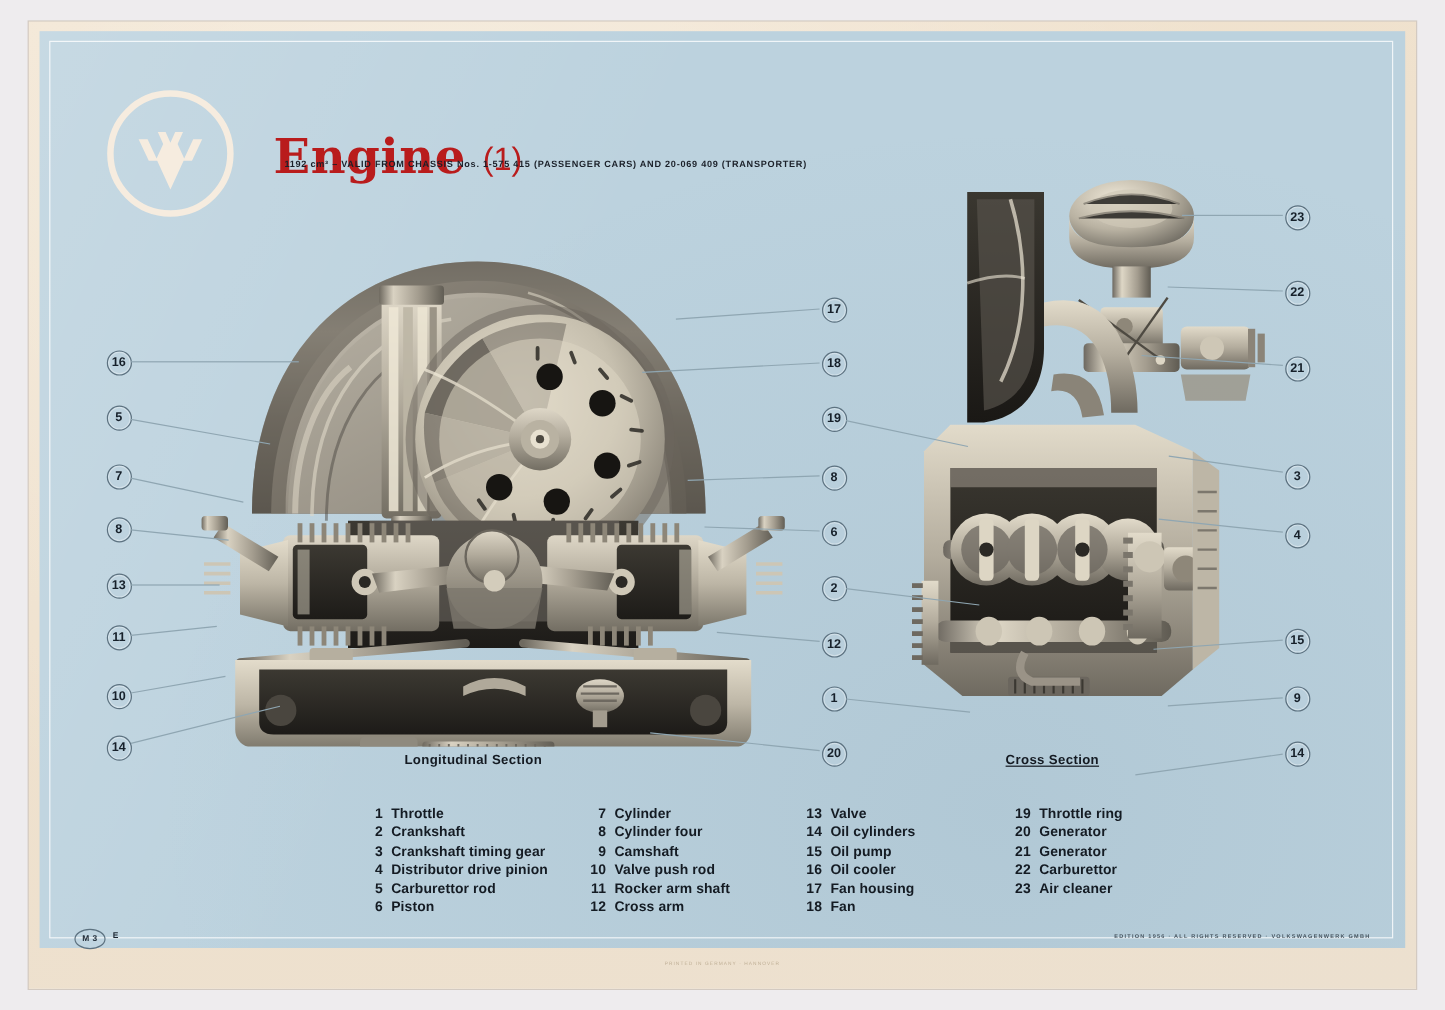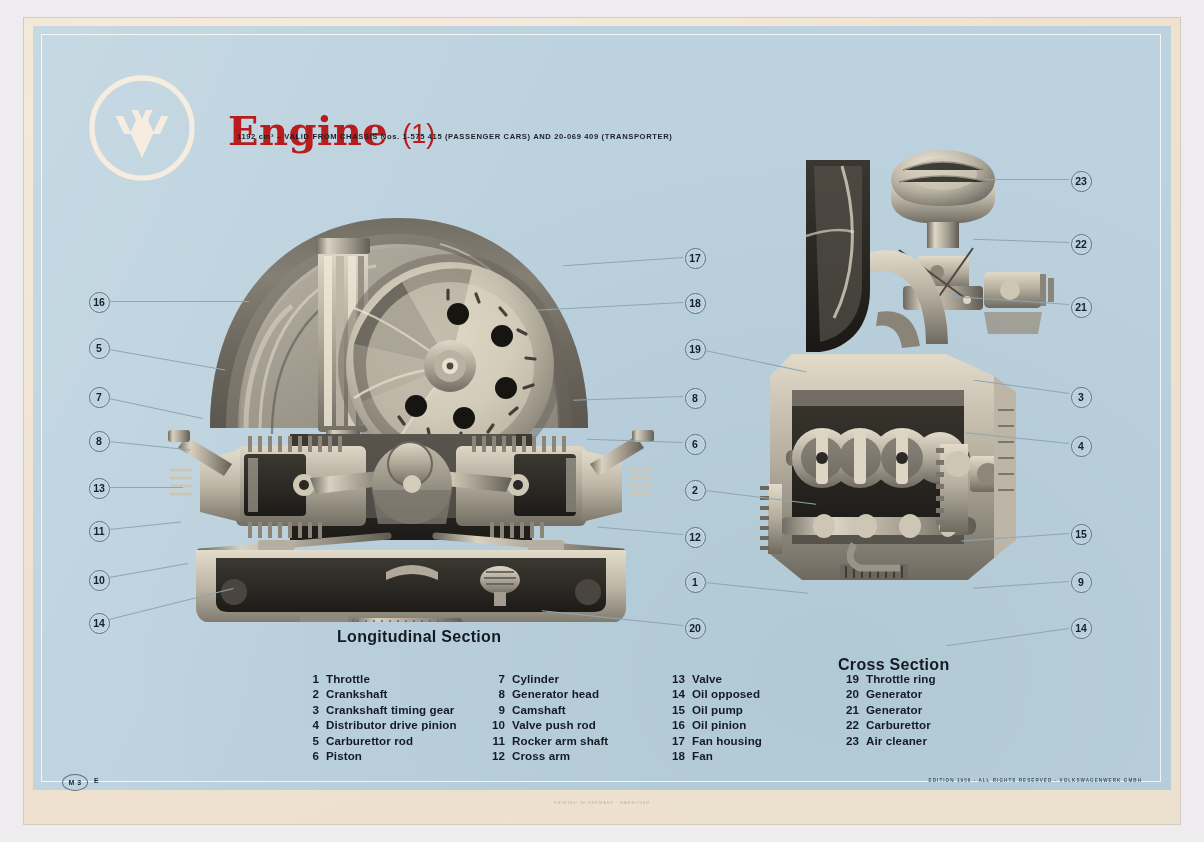--- a/index.html
+++ b/index.html
@@ -30,23 +30,23 @@
          font-family:"DejaVu Serif",serif;font-weight:700;font-size:40px;
          letter-spacing:.5px;line-height:1;margin-top:23px;}
   .title .num{font-family:"Liberation Sans",sans-serif;font-weight:400;font-size:27px;
          letter-spacing:0;margin-left:14px;vertical-align:2px;}
   .subtitle{position:absolute;left:237px;top:132px;color:#1b2029;
          font-size:7.6px;font-weight:700;letter-spacing:.62px;white-space:nowrap;}
   .desc{position:absolute;left:652px;top:93px;width:380px;color:#1b2530;
         font-size:11.2px;font-weight:600;line-height:20px;letter-spacing:.1px;}
 
   
-  .caption{position:absolute;color:#141a22;font-size:16px;font-weight:700;letter-spacing:.3px;}
+  .caption{position:absolute;color:#141a22;font-size:11px;font-weight:700;letter-spacing:.3px;}
   #cap-long{left:337px;top:628px;}
-  #cap-cross{left:838px;top:656px;}
+  #cap-cross{left:838px;top:628px;text-decoration:underline;}
 
   
   .callout{position:absolute;width:19px;height:19px;border-radius:50%;
            border:1.1px solid #5d7280;background:rgba(188,210,222,.55);
            color:#16202a;font-size:10.5px;font-weight:700;
            display:flex;align-items:center;justify-content:center;
            box-shadow:0 0 0 1px rgba(255,255,255,.35) inset;}
   .lead{position:absolute;height:0;border-top:1px solid #8fa6b2;transform-origin:0 0;}
 
   
@@ -581,21 +581,21 @@
           <span>Piston</span>
         </div>
       </div>
     <div class="legcol" id="lc1">
         <div class="legrow">
           <span class="legnum">7</span>
           <span>Cylinder</span>
         </div>
         <div class="legrow">
           <span class="legnum">8</span>
-          <span>Generator head</span>
+          <span>Cylinder four</span>
         </div>
         <div class="legrow">
           <span class="legnum">9</span>
           <span>Camshaft</span>
         </div>
         <div class="legrow">
           <span class="legnum">10</span>
           <span>Valve push rod</span>
         </div>
         <div class="legrow">
@@ -607,29 +607,29 @@
           <span>Cross arm</span>
         </div>
       </div>
     <div class="legcol" id="lc2">
         <div class="legrow">
           <span class="legnum">13</span>
           <span>Valve</span>
         </div>
         <div class="legrow">
           <span class="legnum">14</span>
-          <span>Oil opposed</span>
+          <span>Oil cylinders</span>
         </div>
         <div class="legrow">
           <span class="legnum">15</span>
           <span>Oil pump</span>
         </div>
         <div class="legrow">
           <span class="legnum">16</span>
-          <span>Oil pinion</span>
+          <span>Oil cooler</span>
         </div>
         <div class="legrow">
           <span class="legnum">17</span>
           <span>Fan housing</span>
         </div>
         <div class="legrow">
           <span class="legnum">18</span>
           <span>Fan</span>
         </div>
       </div>

